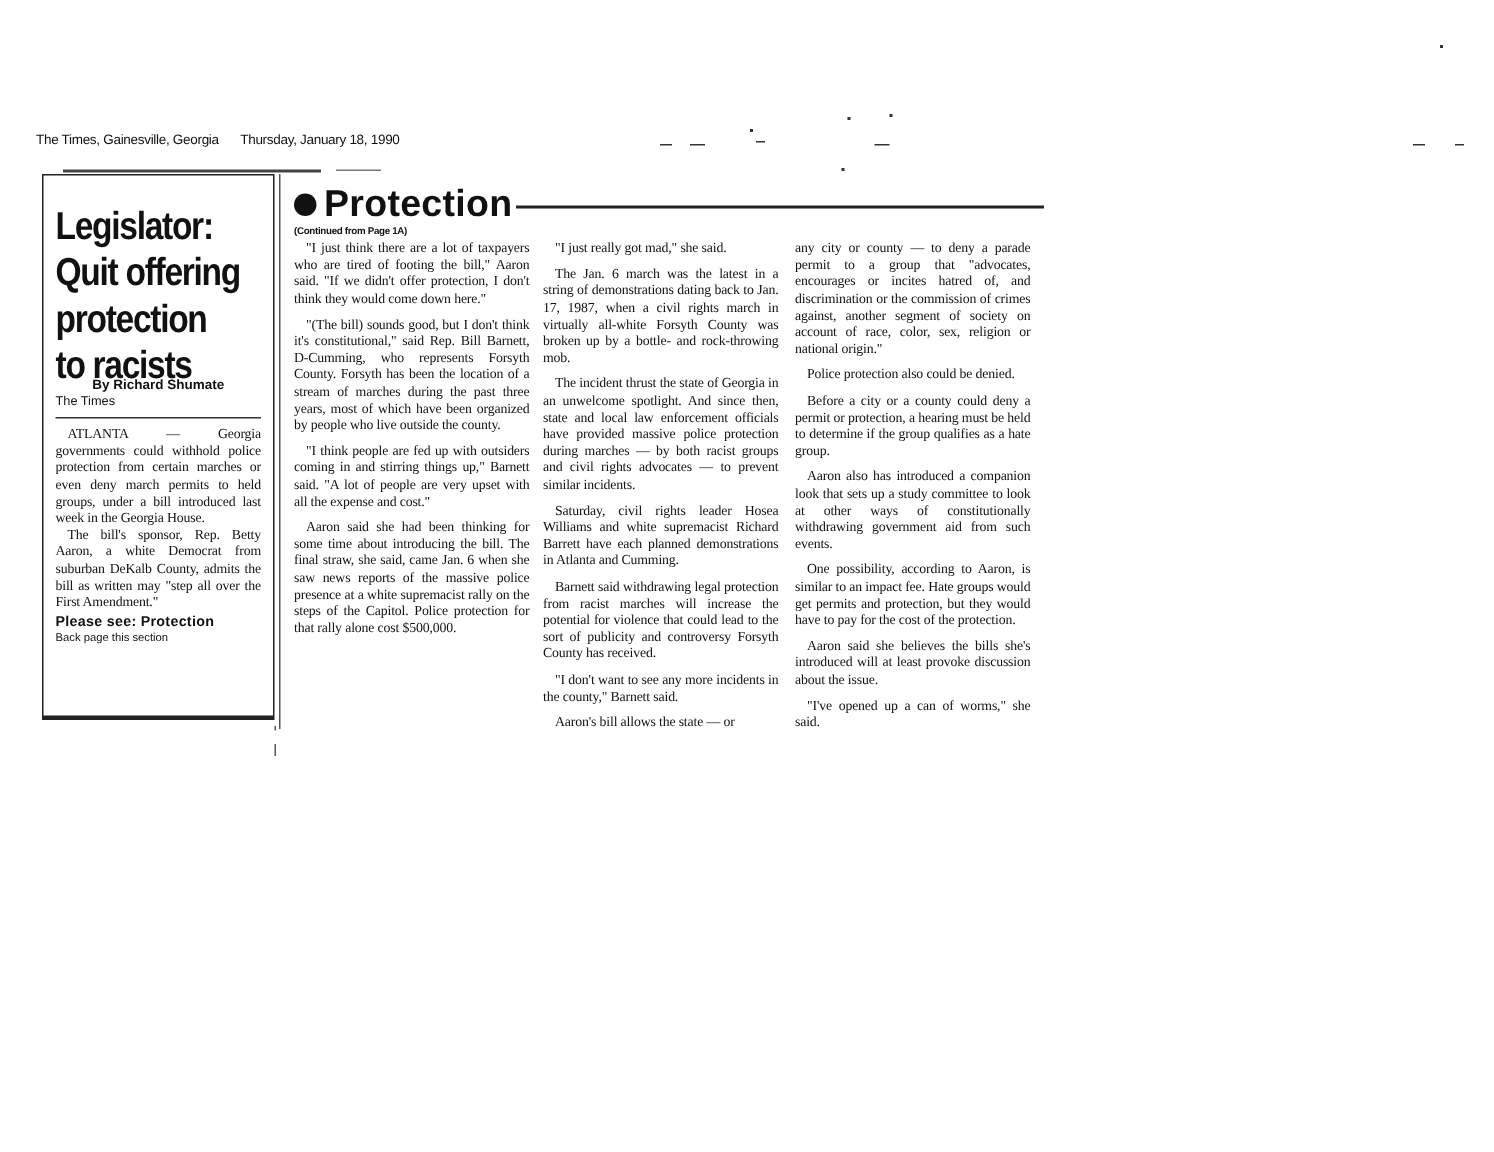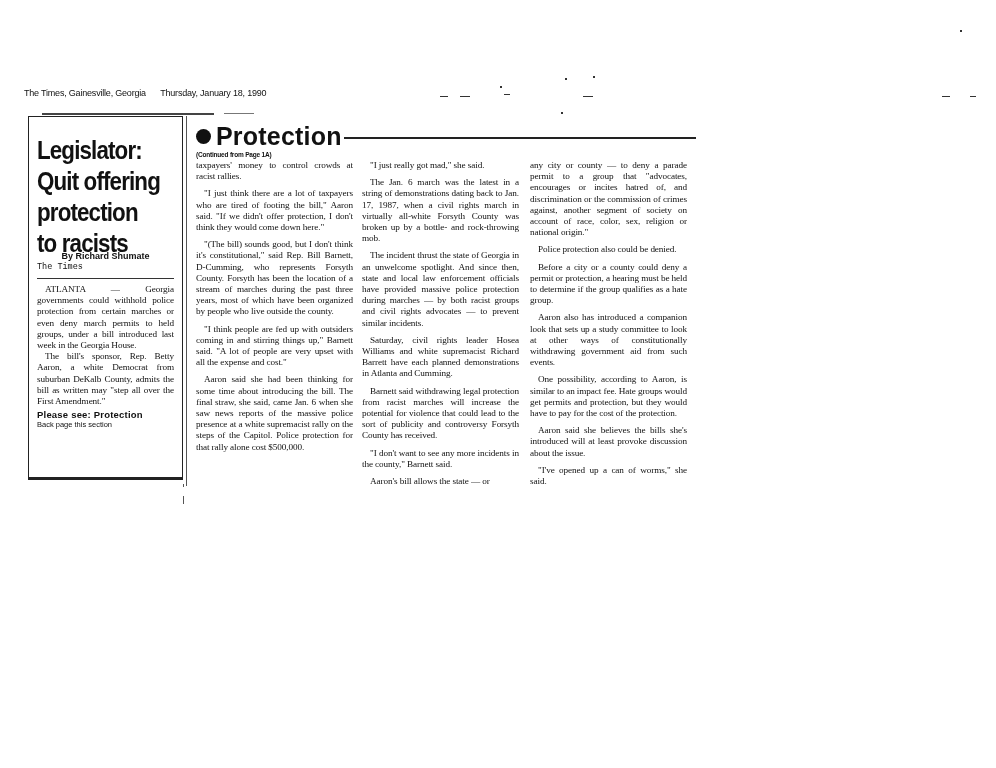--- a/index.html
+++ b/index.html
@@ -28,21 +28,21 @@
   .box-right-rule { position: absolute; left: 186px; top: 116px; width: 1px; height: 370px; background: #555; }
   .headline {
     font-family: "Liberation Sans", sans-serif; font-weight: bold;
     font-size: 26px; line-height: 31px; letter-spacing: -1px;
     transform: scaleX(0.86); transform-origin: left top; width: 170px; margin-top: 2px;
   }
   .headline div { white-space: nowrap; }
   .byline {
     font-family: "Liberation Sans", sans-serif; font-weight: 900; font-size: 9px; margin-top: -8px; text-align: center;
   }
-  .outlet { font-family: Liberation Mono, monospace; font-size: 8.5px; margin-top: 1px; }
+  .outlet { font-family: Liberation Sans, sans-serif; font-size: 8.5px; margin-top: 1px; }
   .box hr { border: none; border-top: 1.5px solid #333; margin: 6px 0 5px 0; }
   .body-text {
     font-size: 9.2px; line-height: 11.2px; text-align: justify; letter-spacing: -0.1px;
   }
   .body-text p { margin: 0; text-indent: 8px; }
   .please-see {
     font-family: "Liberation Sans", sans-serif; font-weight: 900; font-size: 9.5px; margin-top: 2px; letter-spacing: 0.2px;
   }
   .back-page { font-family: "Liberation Sans", sans-serif; font-size: 7.5px; margin-top: 0px; }
 
@@ -118,21 +118,20 @@
 </div>
 
 <div class="jump-head">
   <div class="bullet"></div>
   <div class="jump-title">Protection</div>
   <div class="jump-rule"></div>
 </div>
 <div class="continued">(Continued from Page 1A)</div>
 
 <div class="col col1 body-text">
-  <p class="first">taxpayers' money to control crowds at racist rallies.</p>
   <p>"I just think there are a lot of taxpayers who are tired of footing the bill," Aaron said. "If we didn't offer protection, I don't think they would come down here."</p>
   <p>"(The bill) sounds good, but I don't think it's constitutional," said Rep. Bill Barnett, D-Cumming, who represents Forsyth County. Forsyth has been the location of a stream of marches during the past three years, most of which have been organized by people who live outside the county.</p>
   <p>"I think people are fed up with outsiders coming in and stirring things up," Barnett said. "A lot of people are very upset with all the expense and cost."</p>
   <p>Aaron said she had been thinking for some time about introducing the bill. The final straw, she said, came Jan. 6 when she saw news reports of the massive police presence at a white supremacist rally on the steps of the Capitol. Police protection for that rally alone cost $500,000.</p>
 </div>
 
 <div class="col col2 body-text">
   <p>"I just really got mad," she said.</p>
   <p>The Jan. 6 march was the latest in a string of demonstrations dating back to Jan. 17, 1987, when a civil rights march in virtually all-white Forsyth County was broken up by a bottle- and rock-throwing mob.</p>
   <p>The incident thrust the state of Georgia in an unwelcome spotlight. And since then, state and local law enforcement officials have provided massive police protection during marches — by both racist groups and civil rights advocates — to prevent similar incidents.</p>

